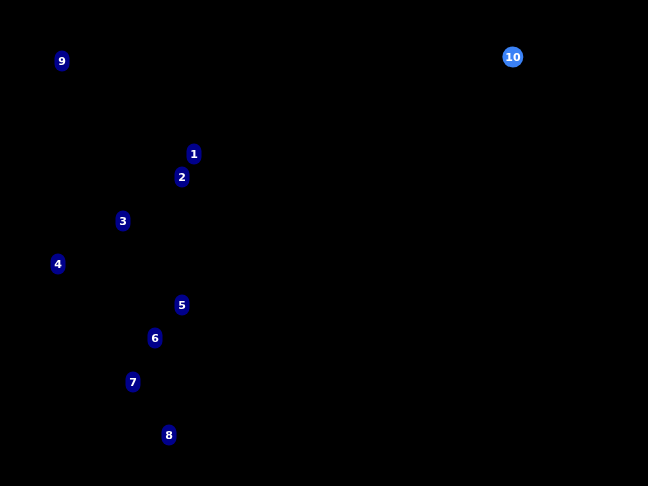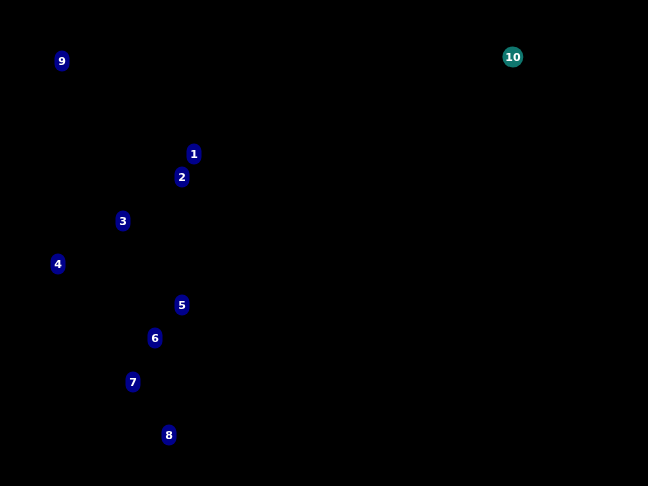--- a/index.html
+++ b/index.html
@@ -44,15 +44,15 @@
   <div class="marker-layer">
       <div class="marker" style="left: 194px; top: 154px; background: rgb(0, 0, 139); color: rgb(255, 255, 255);">1</div>
       <div class="marker" style="left: 182px; top: 177px; background: rgb(0, 0, 139); color: rgb(255, 255, 255);">2</div>
       <div class="marker" style="left: 123px; top: 221px; background: rgb(0, 0, 139); color: rgb(255, 255, 255);">3</div>
       <div class="marker" style="left: 58px; top: 264px; background: rgb(0, 0, 139); color: rgb(255, 255, 255);">4</div>
       <div class="marker" style="left: 182px; top: 305px; background: rgb(0, 0, 139); color: rgb(255, 255, 255);">5</div>
       <div class="marker" style="left: 155px; top: 338px; background: rgb(0, 0, 139); color: rgb(255, 255, 255);">6</div>
       <div class="marker" style="left: 133px; top: 382px; background: rgb(0, 0, 139); color: rgb(255, 255, 255);">7</div>
       <div class="marker" style="left: 169px; top: 435px; background: rgb(0, 0, 139); color: rgb(255, 255, 255);">8</div>
       <div class="marker" style="left: 62px; top: 61px; background: rgb(0, 0, 139); color: rgb(255, 255, 255);">9</div>
-      <div class="marker" style="left: 513px; top: 57px; background: #0f766e; color: rgb(255, 255, 255);">10</div>
+      <div class="marker" style="left: 513px; top: 57px; background: #3b82f6; color: rgb(255, 255, 255);">10</div>
     </div>
 </div>
 
 </body></html>

